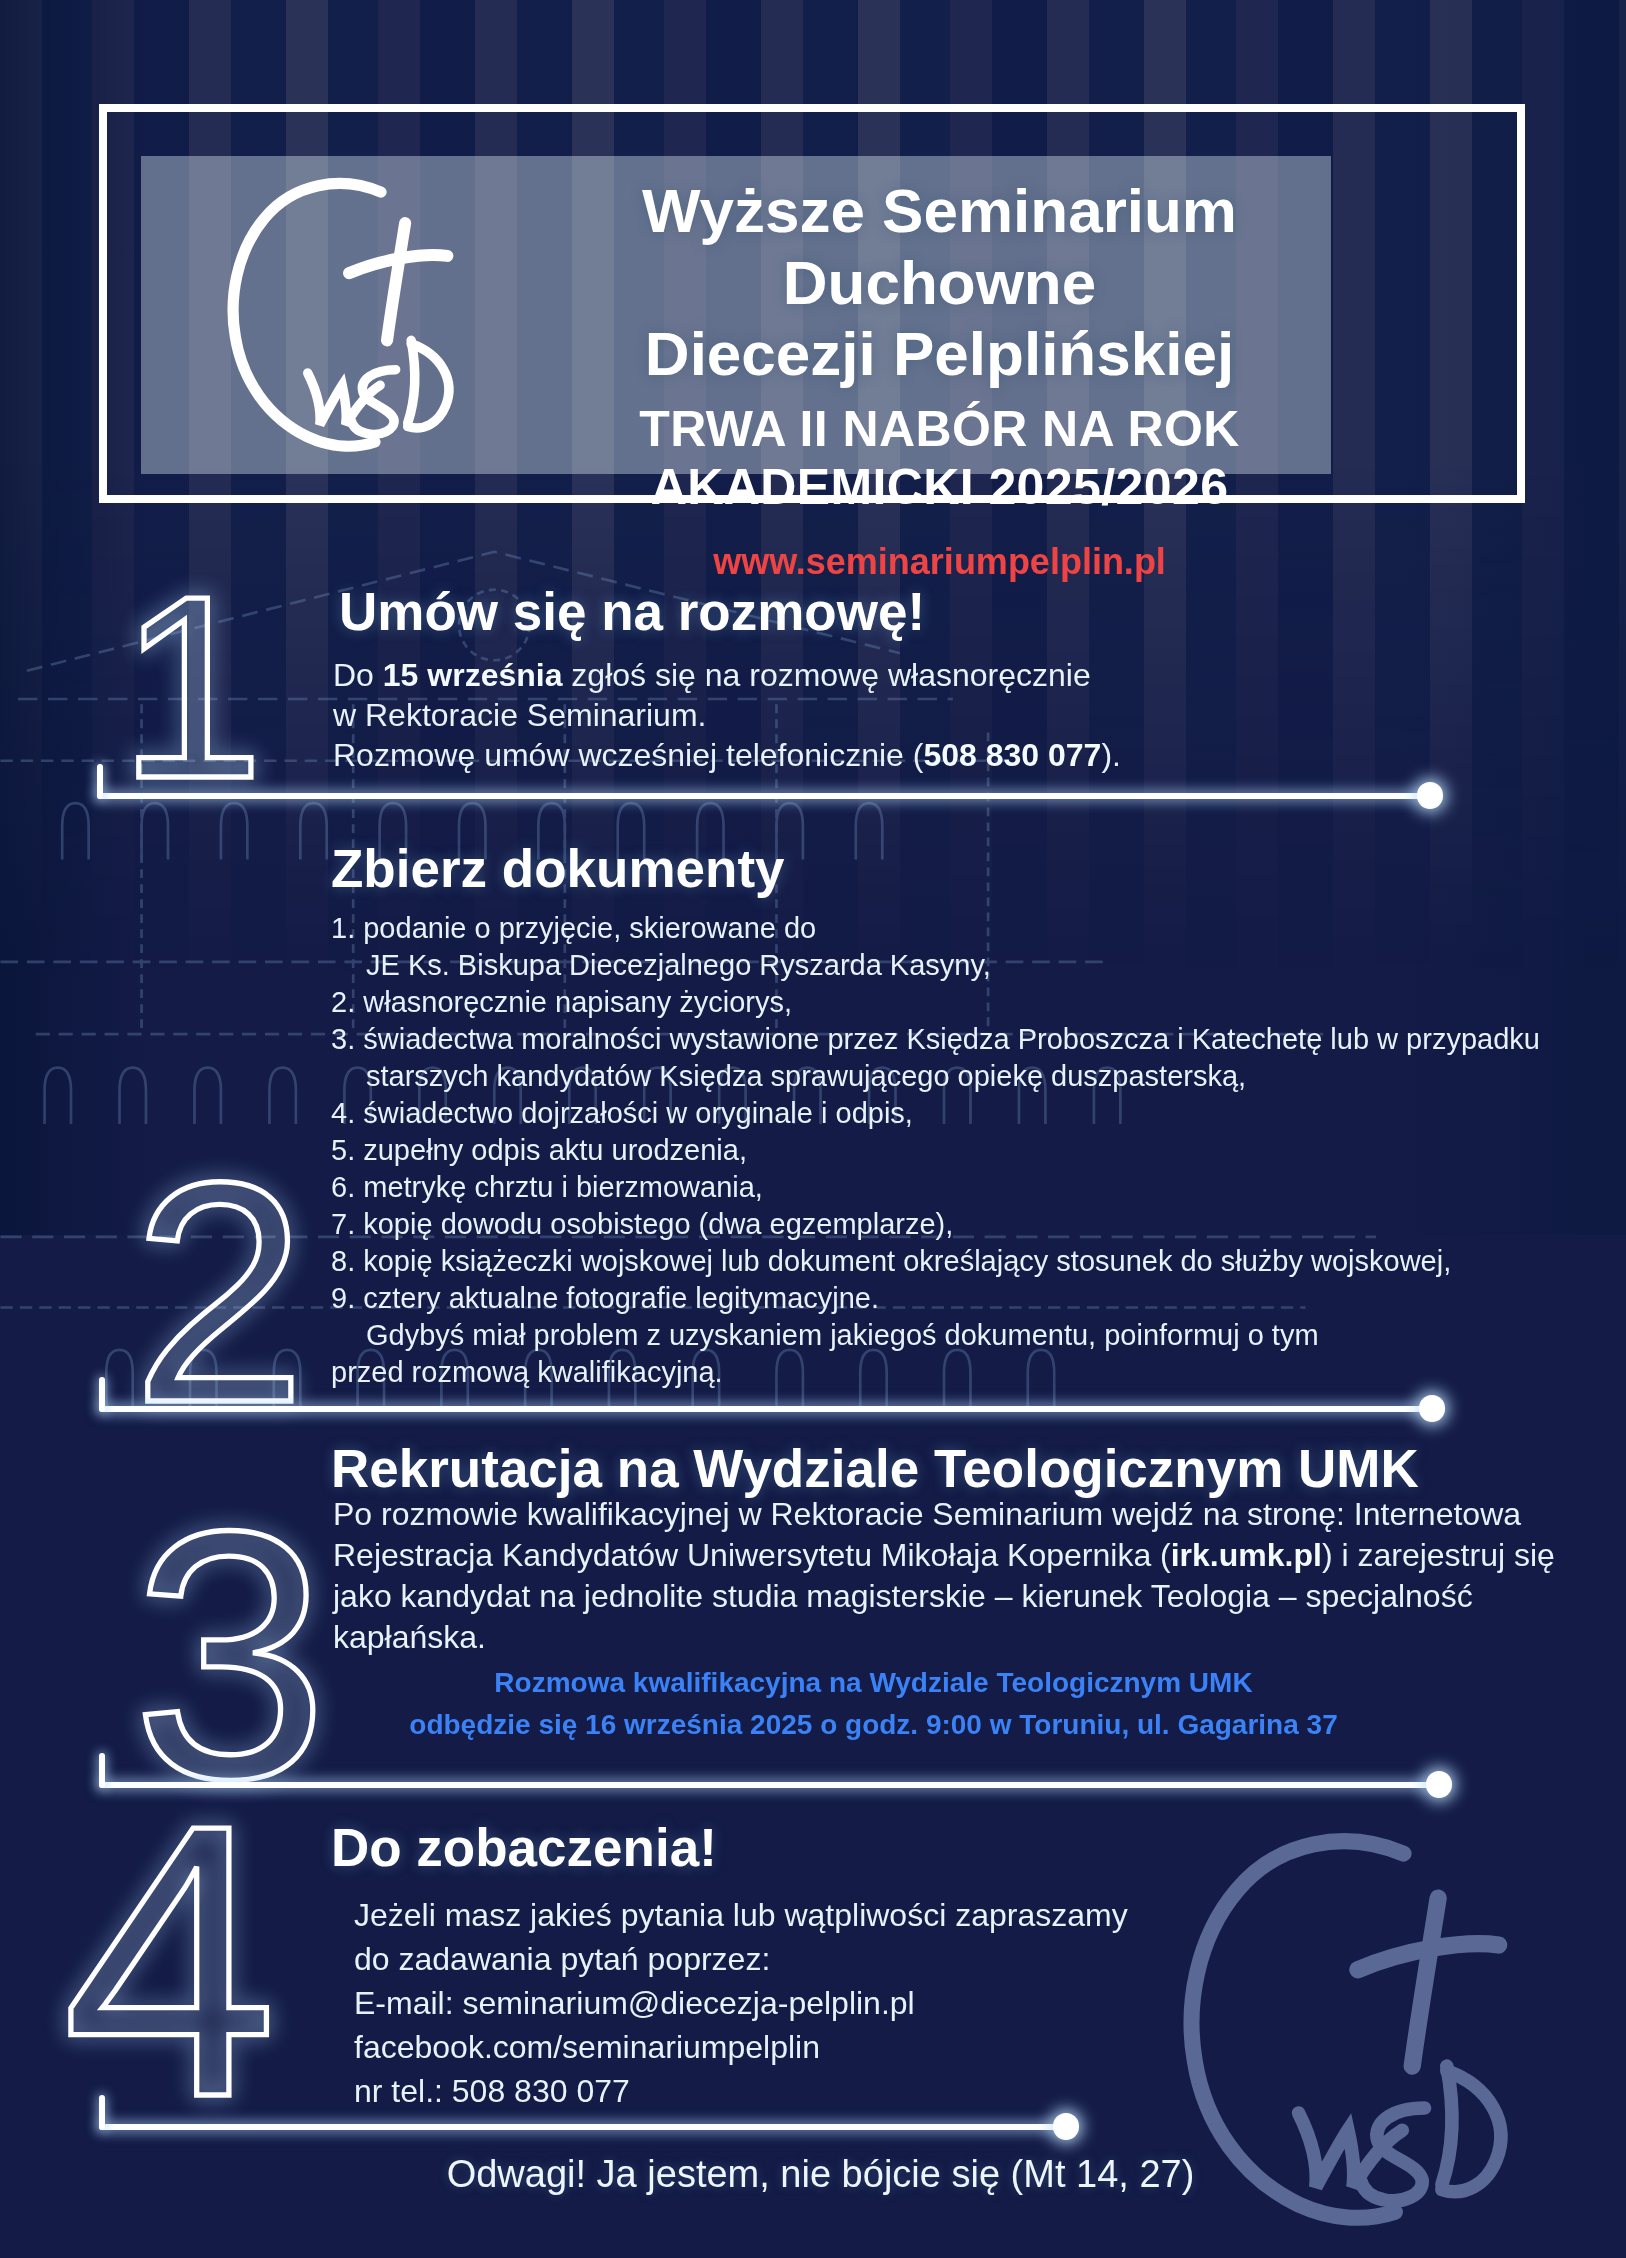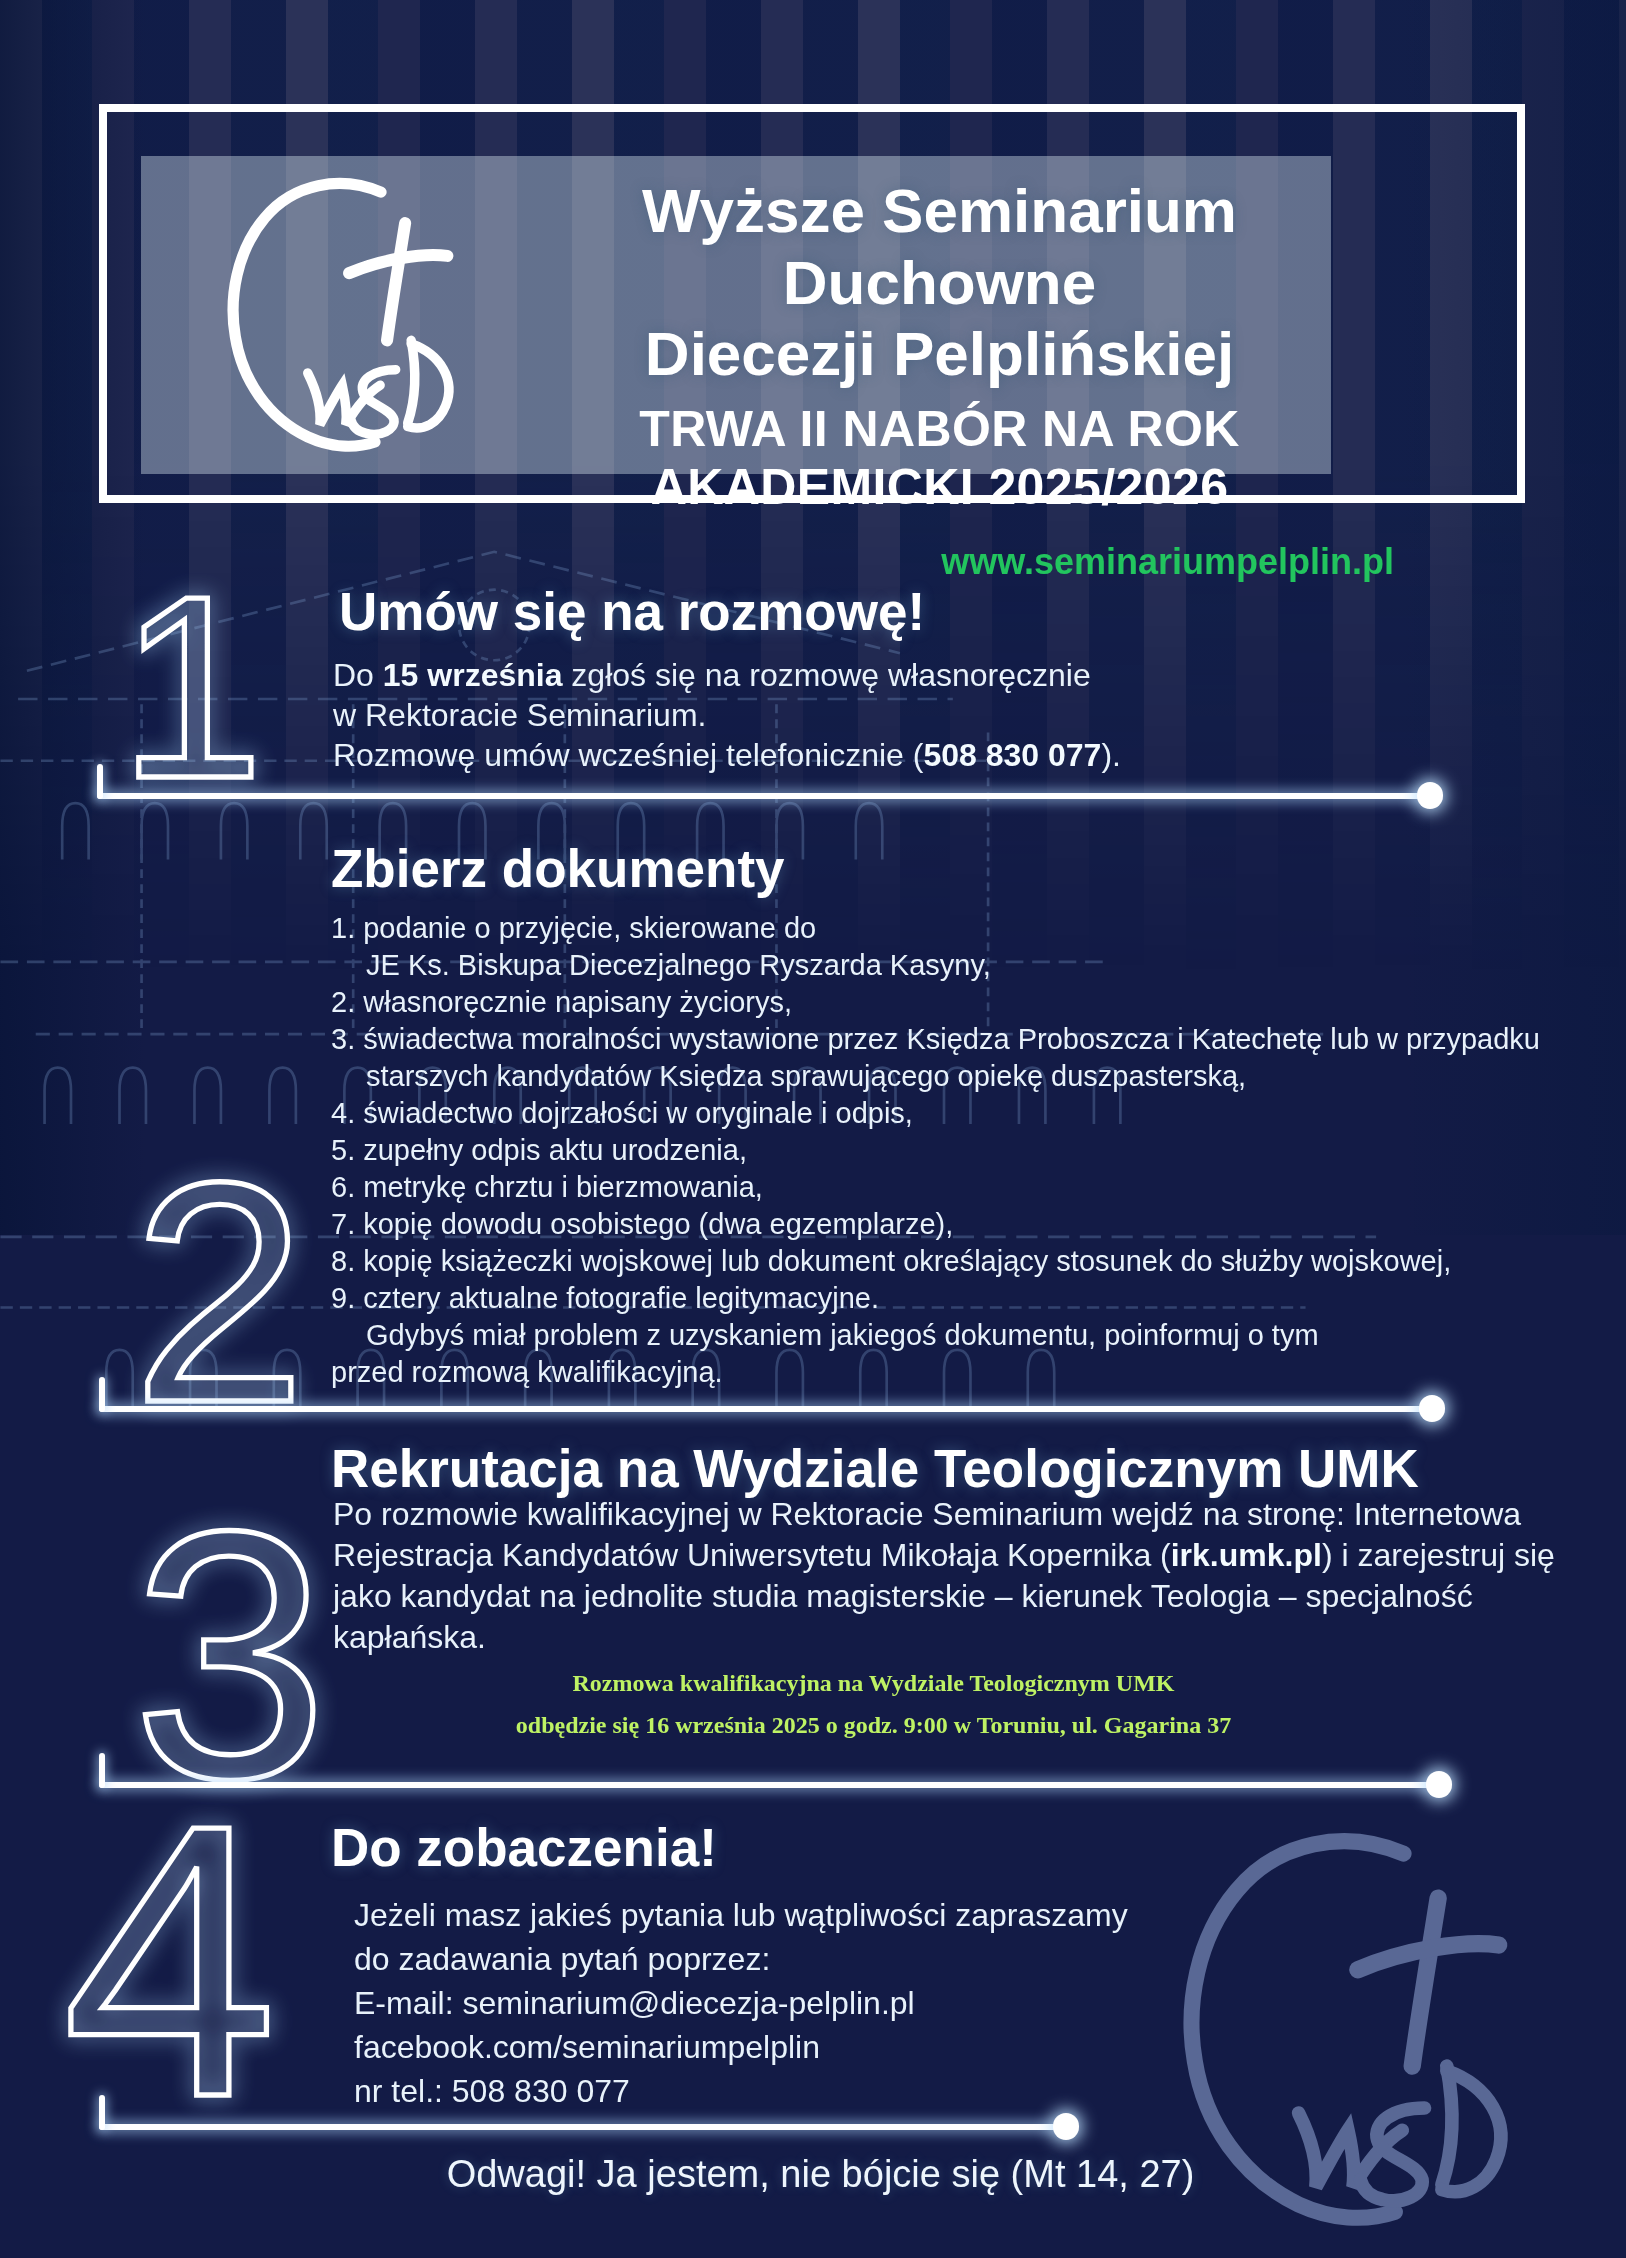--- a/index.html
+++ b/index.html
@@ -48,21 +48,21 @@
     position:absolute;left:344px;top:19.4px;width:909px;text-align:center;color:#ffffff;
   }
   .header-title{
     font-size:62px;font-weight:bold;line-height:1.15;
     text-shadow:0 0 12.4px rgba(40,80,110,0.35);
   }
   .header-subtitle{
     margin-top:10.6px;font-size:50px;font-weight:bold;letter-spacing:0.4px;
   }
   .header-website{
-    margin-top:25px;font-size:36px;font-weight:bold;color:#22c55e;text-align:right;
+    margin-top:25px;font-size:36px;font-weight:bold;color:#ef4444;
   }
   
   .numeral{
     position:absolute;z-index:1;line-height:1;color:rgba(255,255,255,0.05);
     -webkit-text-stroke:5.3px #ffffff;
     filter:drop-shadow(0 0 10.6px rgba(170,215,255,0.85));
     font-weight:400;
   }
   .numeral-1{left:119px;top:557px;font-size:260px;}
   .numeral-2{left:132px;top:1136px;font-size:314px;}
@@ -95,21 +95,21 @@
   .body-line.indent{padding-left:35px;}
   .bold{font-weight:bold;color:#f4fbff;}
   .s1-heading{left:331px;top:573px;}
   .s1-body{left:333px;top:655px;font-size:32px;line-height:40px;}
   .s2-heading{left:331px;top:838px;}
   .s2-body{left:331px;top:910px;font-size:29px;line-height:37px;}
   .s3-heading{left:331px;top:1438px;}
   .s3-body{left:333px;top:1494px;font-size:32px;line-height:41px;}
   .s3-highlight{
     position:absolute;left:331px;top:1662px;width:1085px;z-index:3;text-align:center;
-    color:#bef264;font-size:24px;font-weight:bold;line-height:42px;white-space:nowrap;font-family:Liberation Serif, serif;
+    color:#3b82f6;font-size:28px;font-weight:bold;line-height:42px;white-space:nowrap;
   }
   .s4-heading{left:331px;top:1817px;}
   .s4-body{left:354px;top:1893px;font-size:32px;line-height:44px;}
   
   .footer-quote{
     position:absolute;left:26.5px;top:2153px;width:1588px;z-index:3;text-align:center;
     color:#eef6fd;font-size:38px;text-shadow:0 0 10.6px rgba(120,180,220,0.3);
   }
   .corner-logo{position:absolute;left:1160px;top:1819px;z-index:1;opacity:0.92;}
 </style>

